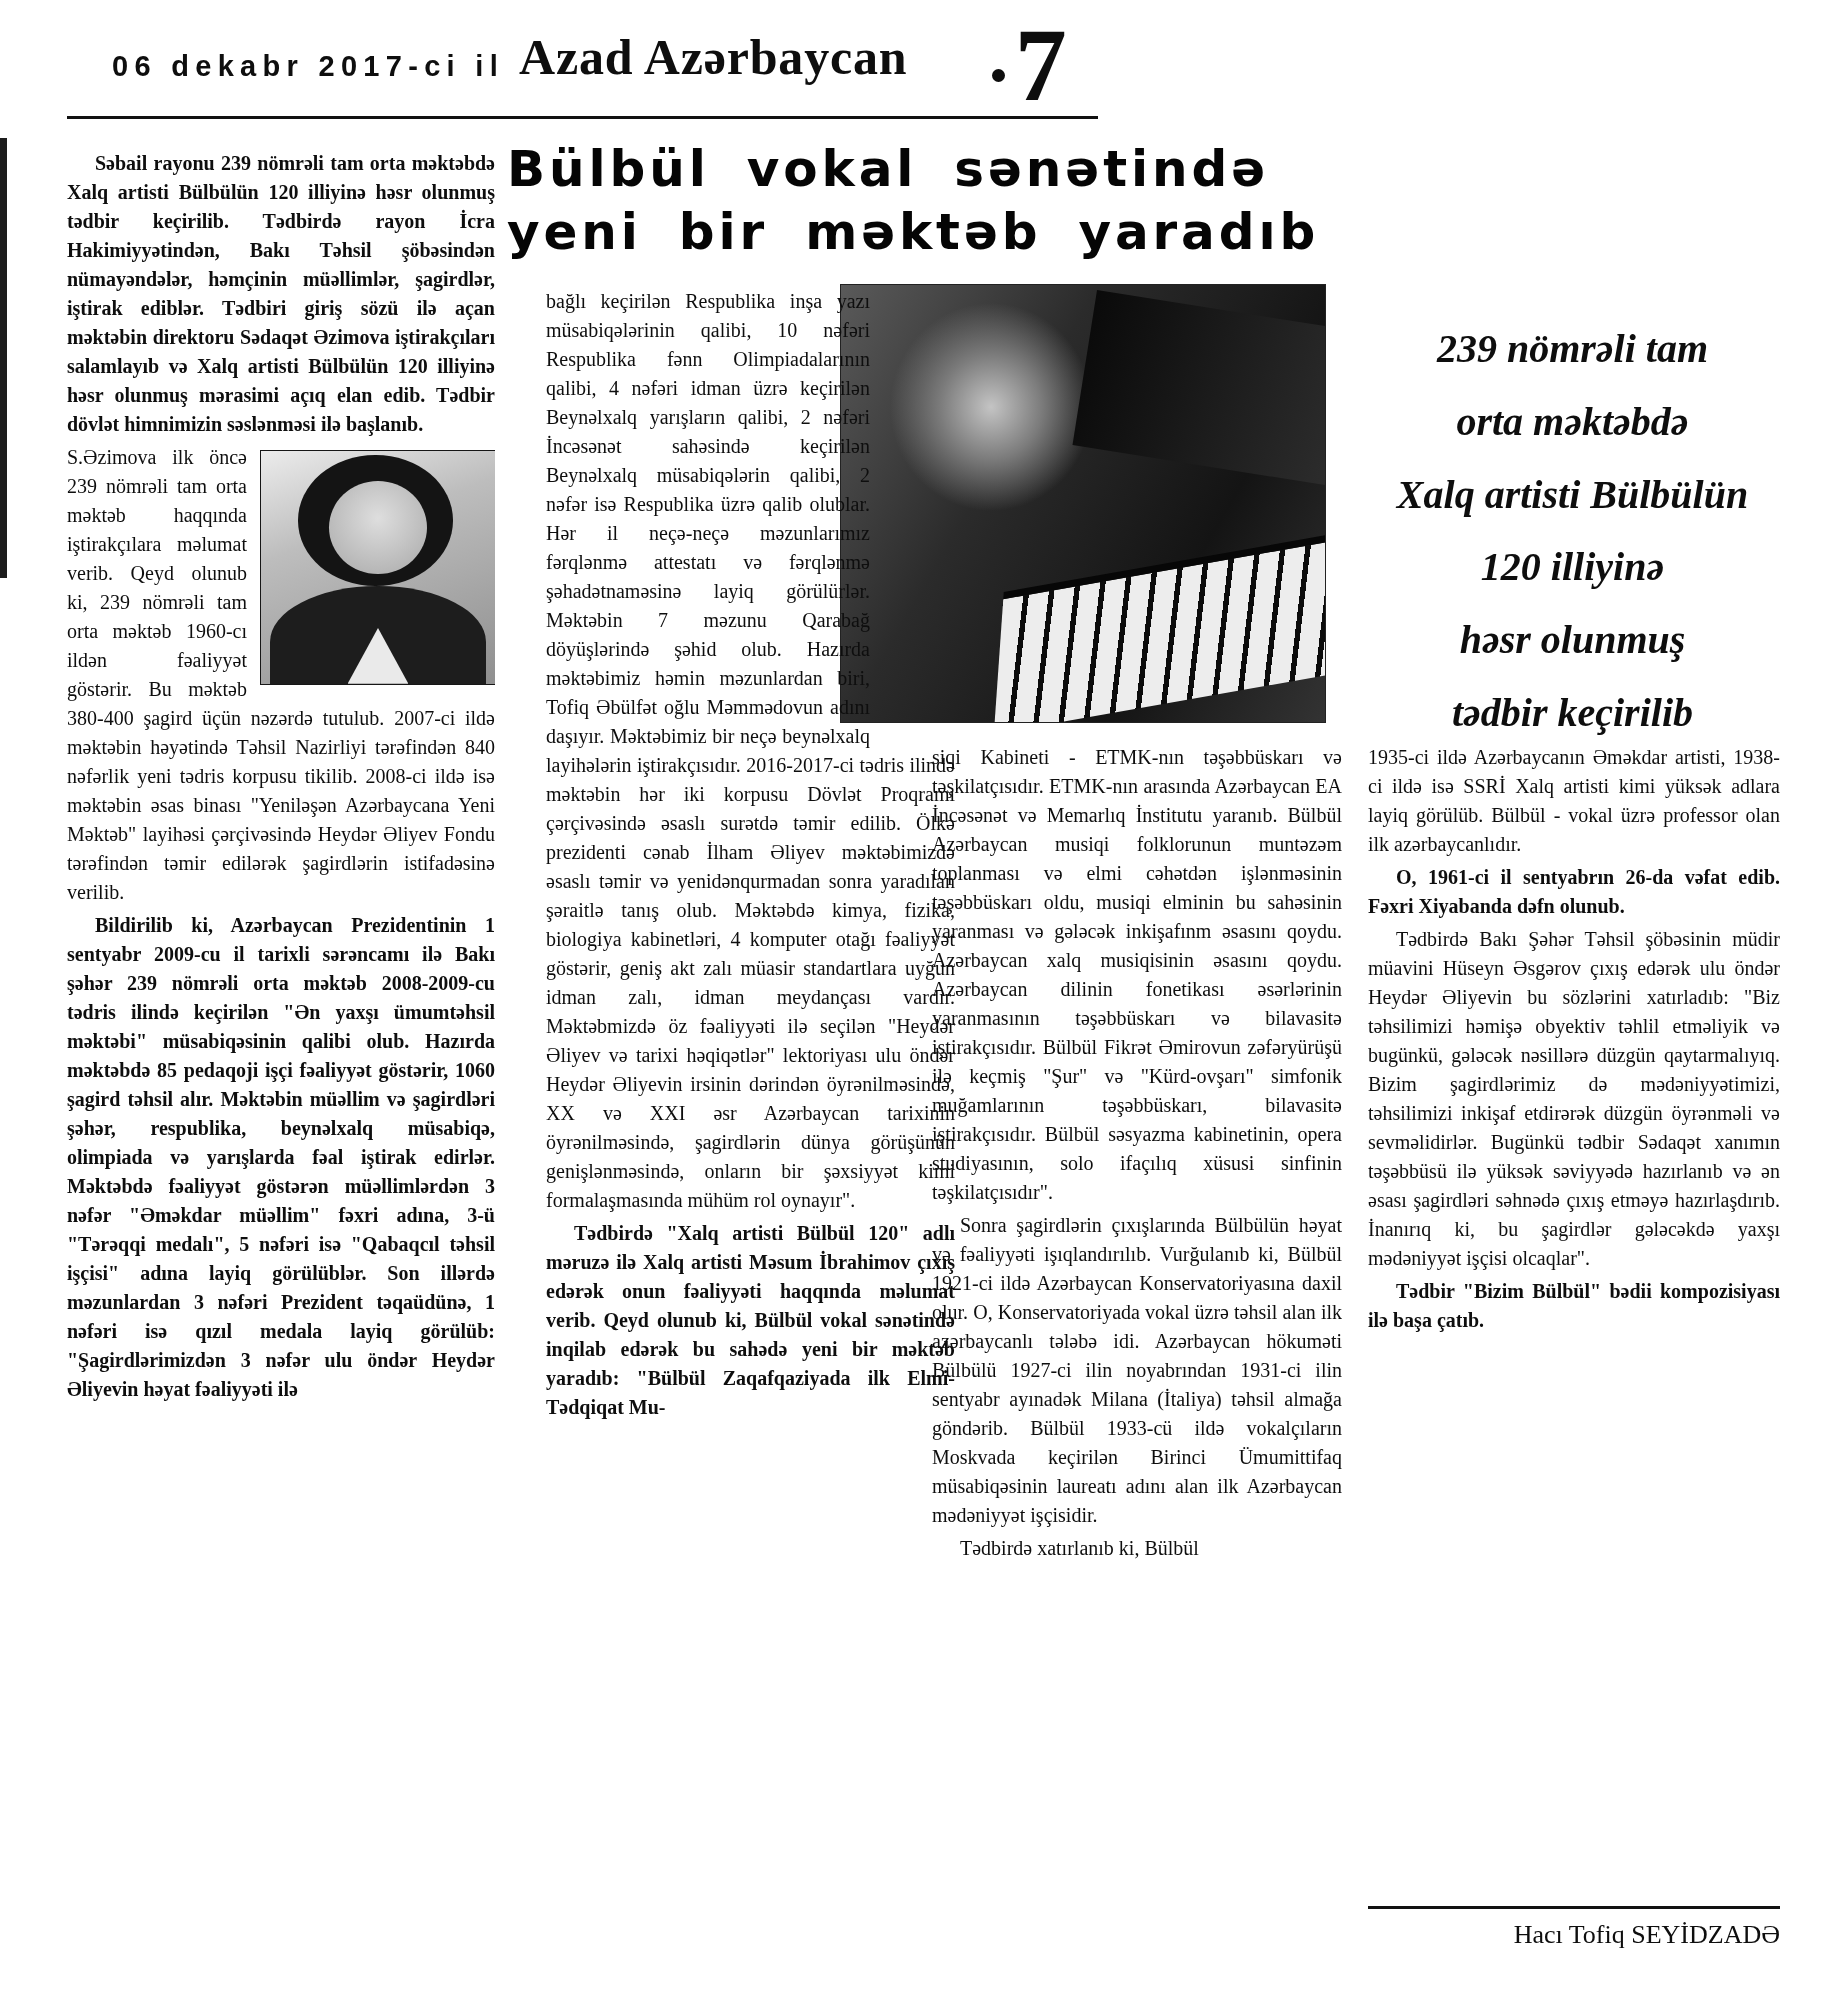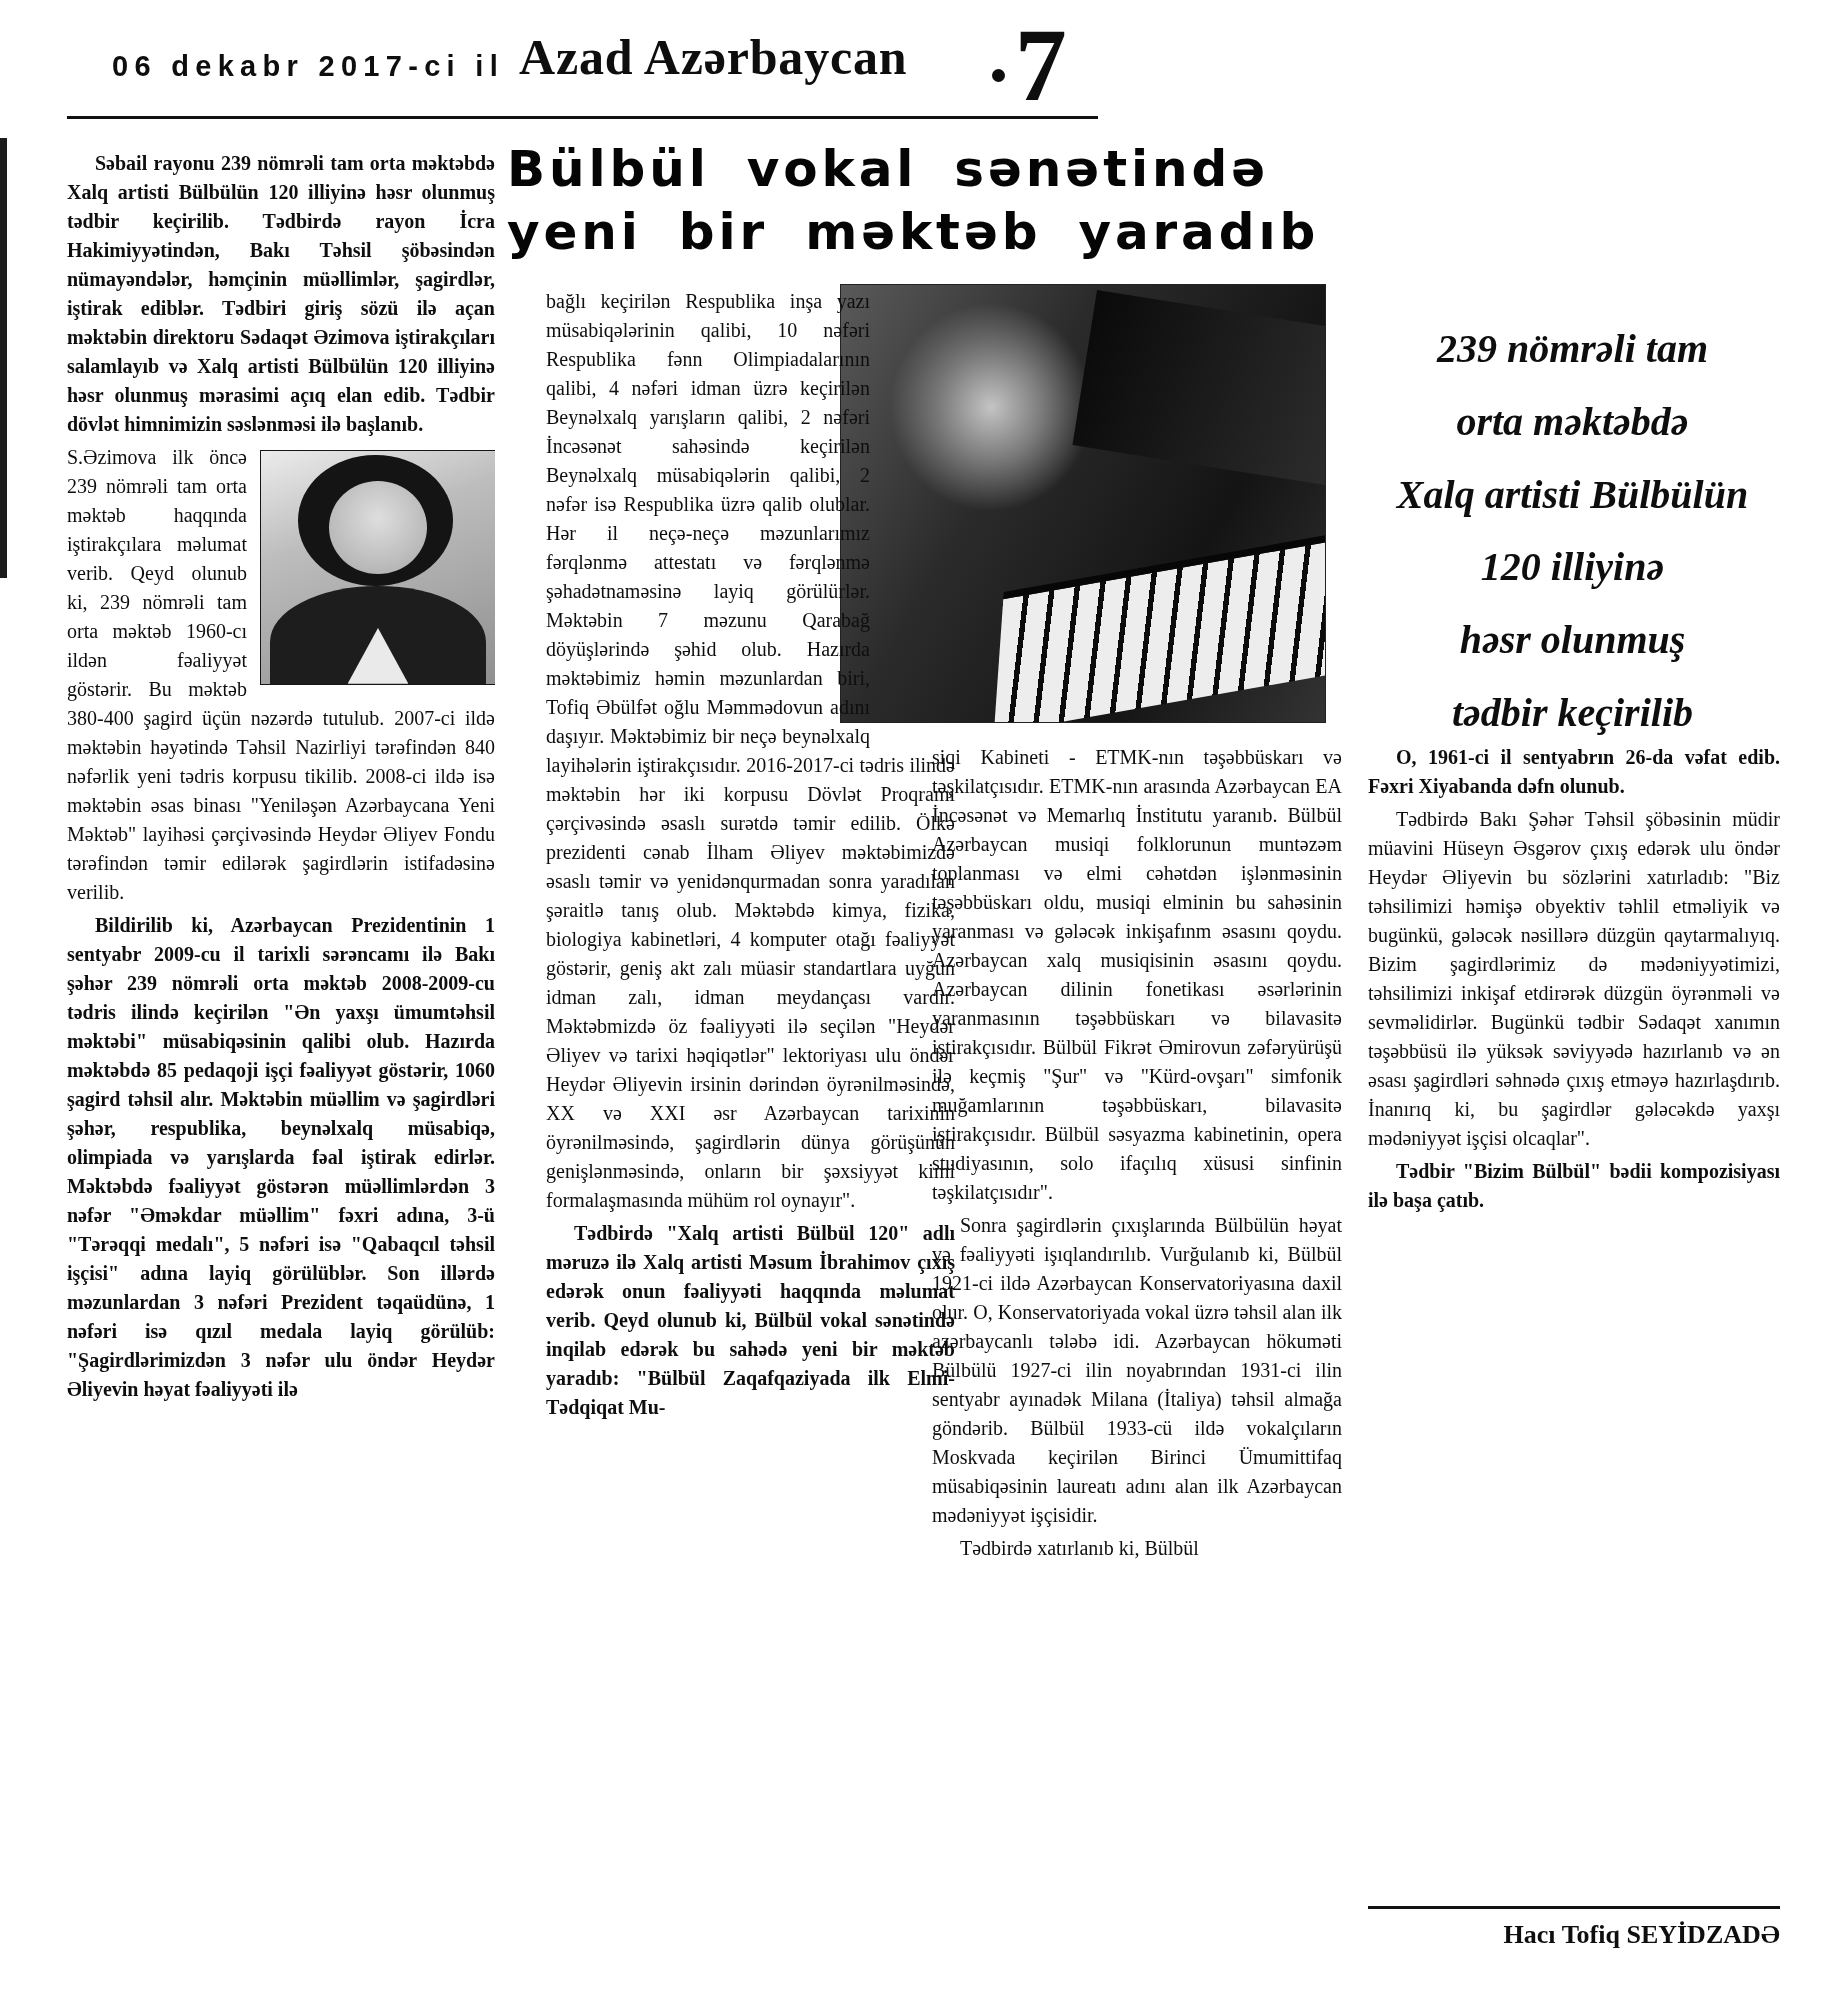--- a/index.html
+++ b/index.html
@@ -80,21 +80,21 @@
   .indent{text-indent:28px;}
   .bold{font-weight:bold;}
   .col1{left:67px;top:149px;width:428px;height:1816px;}
   .col2{left:533px;top:287px;width:409px;height:1690px;margin-left:13px;}
   .col3{left:932px;top:743px;width:410px;height:1215px;}
   .col4{left:1368px;top:743px;width:412px;height:1152px;}
   .col2 .wrap-spacer{float:right;width:85px;height:439px;}
   
   .byline-block{position:absolute;left:1368px;top:1906px;width:412px;}
   .byline-rule{height:3.1px;background:#111;margin-bottom:11px;}
-  .byline{font-weight:bold;font-size:26px;text-align:right;}
+  .byline{font-weight:normal;font-size:26px;text-align:right;}
 </style>
 </head>
 <body>
 
 <div class="scan-edge"></div>
 
 <div class="issue-date">06 dekabr 2017-ci il</div>
 <div class="masthead">Azad Azərbaycan</div>
 <div class="pageno">
   <span class="dot"></span>
@@ -135,20 +135,21 @@
   <p class="bold indent">Tədbirdə "Xalq artisti Bülbül 120" adlı məruzə ilə Xalq artisti Məsum İbrahimov çıxış edərək onun fəaliyyəti haqqında məlumat verib. Qeyd olunub ki, Bülbül vokal sənətində inqilab edərək bu sahədə yeni bir məktəb yaradıb: "Bülbül Zaqafqaziyada ilk Elmi-Tədqiqat Mu-</p>
 </div>
 
 <div class="col col3">
   <p>siqi Kabineti - ETMK-nın təşəbbüskarı və təşkilatçısıdır. ETMK-nın arasında Azərbaycan EA İncəsənət və Memarlıq İnstitutu yaranıb. Bülbül Azərbaycan musiqi folklorunun muntəzəm toplanması və elmi cəhətdən işlənməsinin təşəbbüskarı oldu, musiqi elminin bu sahəsinin yaranması və gələcək inkişafınm əsasını qoydu. Azərbaycan xalq musiqisinin əsasını qoydu. Azərbaycan dilinin fonetikası əsərlərinin yaranmasının təşəbbüskarı və bilavasitə iştirakçısıdır. Bülbül Fikrət Əmirovun zəfəryürüşü ilə keçmiş "Şur" və "Kürd-ovşarı" simfonik muğamlarının təşəbbüskarı, bilavasitə iştirakçısıdır. Bülbül səsyazma kabinetinin, opera studiyasının, solo ifaçılıq xüsusi sinfinin təşkilatçısıdır".</p>
   <p class="indent">Sonra şagirdlərin çıxışlarında Bülbülün həyat və fəaliyyəti işıqlandırılıb. Vurğulanıb ki, Bülbül 1921-ci ildə Azərbaycan Konservatoriyasına daxil olur. O, Konservatoriyada vokal üzrə təhsil alan ilk azərbaycanlı tələbə idi. Azərbaycan hökuməti Bülbülü 1927-ci ilin noyabrından 1931-ci ilin sentyabr ayınadək Milana (İtaliya) təhsil almağa göndərib. Bülbül 1933-cü ildə vokalçıların Moskvada keçirilən Birinci Ümumittifaq müsabiqəsinin laureatı adını alan ilk Azərbaycan mədəniyyət işçisidir.</p>
   <p class="indent">Tədbirdə xatırlanıb ki, Bülbül</p>
 </div>
 
 <div class="col col4">
+  <p>1935-ci ildə Azərbaycanın Əməkdar artisti, 1938-ci ildə isə SSRİ Xalq artisti kimi yüksək adlara layiq görülüb. Bülbül - vokal üzrə professor olan ilk azərbaycanlıdır.</p>
   <p class="bold indent">O, 1961-ci il sentyabrın 26-da vəfat edib. Fəxri Xiyabanda dəfn olunub.</p>
   <p class="indent">Tədbirdə Bakı Şəhər Təhsil şöbəsinin müdir müavini Hüseyn Əsgərov çıxış edərək ulu öndər Heydər Əliyevin bu sözlərini xatırladıb: "Biz təhsilimizi həmişə obyektiv təhlil etməliyik və bugünkü, gələcək nəsillərə düzgün qaytarmalıyıq. Bizim şagirdlərimiz də mədəniyyətimizi, təhsilimizi inkişaf etdirərək düzgün öyrənməli və sevməlidirlər. Bugünkü tədbir Sədaqət xanımın təşəbbüsü ilə yüksək səviyyədə hazırlanıb və ən əsası şagirdləri səhnədə çıxış etməyə hazırlaşdırıb. İnanırıq ki, bu şagirdlər gələcəkdə yaxşı mədəniyyət işçisi olcaqlar".</p>
   <p class="bold indent">Tədbir "Bizim Bülbül" bədii kompozisiyası ilə başa çatıb.</p>
 </div>
 
 <div class="byline-block">
   <div class="byline-rule"></div>
   <div class="byline">Hacı Tofiq SEYİDZADƏ</div>
 </div>
 

